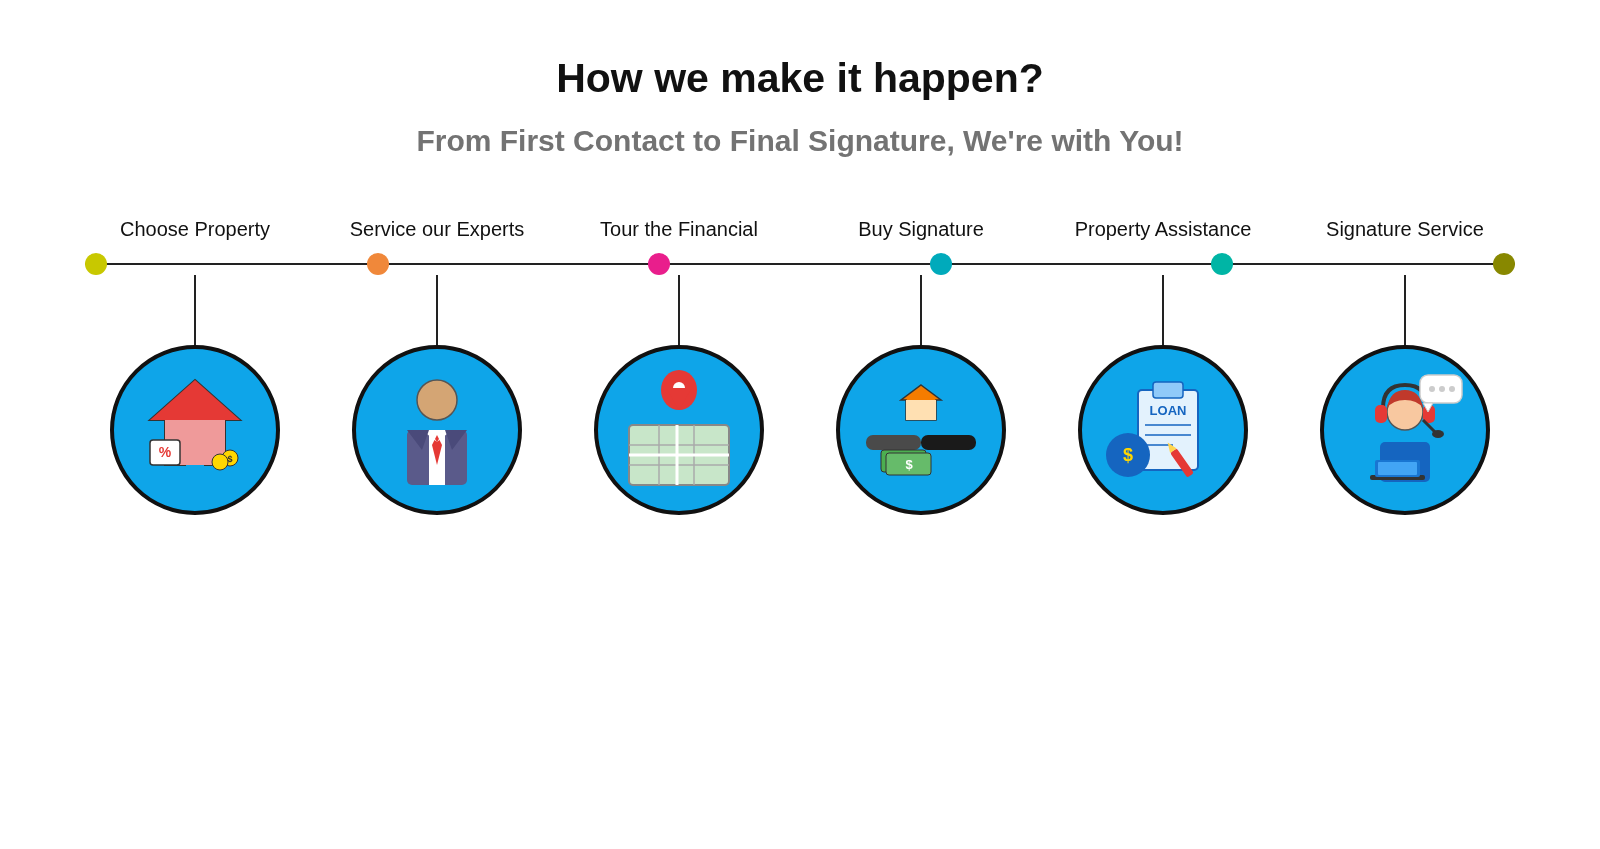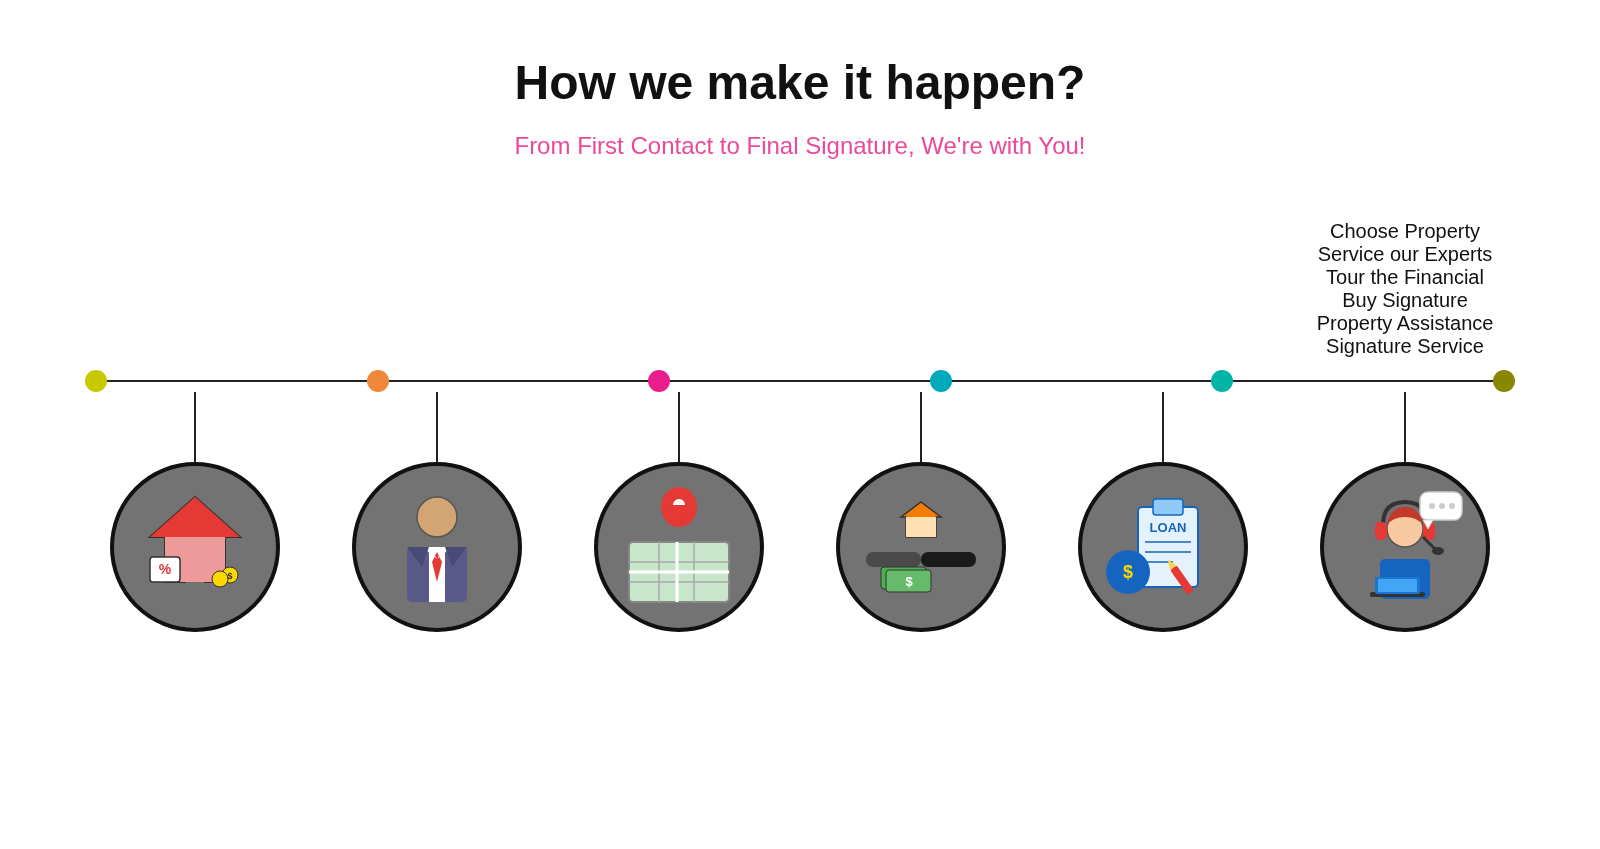--- a/index.html
+++ b/index.html
@@ -14,46 +14,45 @@
       justify-content: flex-start;
       overflow: hidden;
     }
 
     .header-section {
       text-align: center;
       margin-top: 55px;
     }
 
     .main-title {
-      font-size: 48px;
+      font-size: 41px;
       font-weight: 900;
       color: #111;
       margin-bottom: 22px;
     }
 
     .sub-title {
-      font-size: 24px;
-      font-weight: 400;
-      color: #ec4899;
+      font-size: 30px;
+      font-weight: 700;
+      color: #737373;
     }
 
     .process-container {
       width: 1450px;
       margin-top: 60px;
       position: relative;
     }
 
     
     .labels-row {
       display: flex;
       justify-content: space-between;
       align-items: flex-end;
       padding: 0 10px;
       margin-bottom: 12px;
-      flex-direction: column;
     }
 
     .label-item {
       text-align: center;
       font-size: 20px;
       font-weight: 500;
       color: #111;
       width: 220px;
     }
 
@@ -120,21 +119,21 @@
     }
 
     .circle-icon {
       width: 170px;
       height: 170px;
       border-radius: 50%;
       border: 4px solid #111;
       display: flex;
       align-items: center;
       justify-content: center;
-      background: #737373;
+      background: #0ea5e9;
       overflow: hidden;
     }
 
     .circle-icon svg {
       width: 120px;
       height: 120px;
     }
   </style>
 </head>
 <body>

